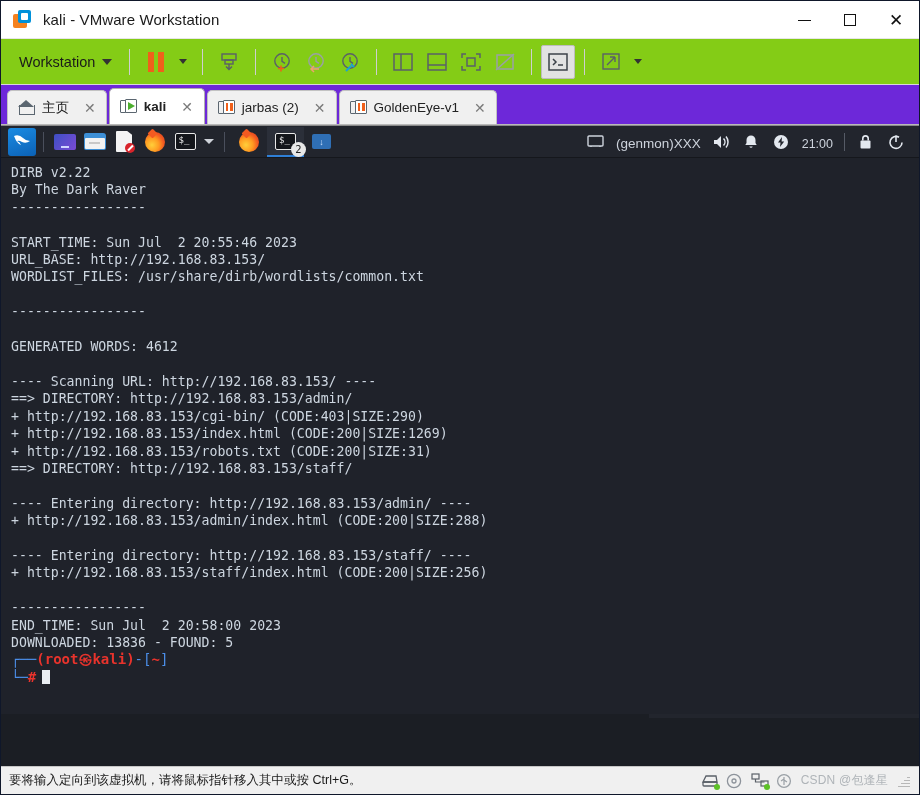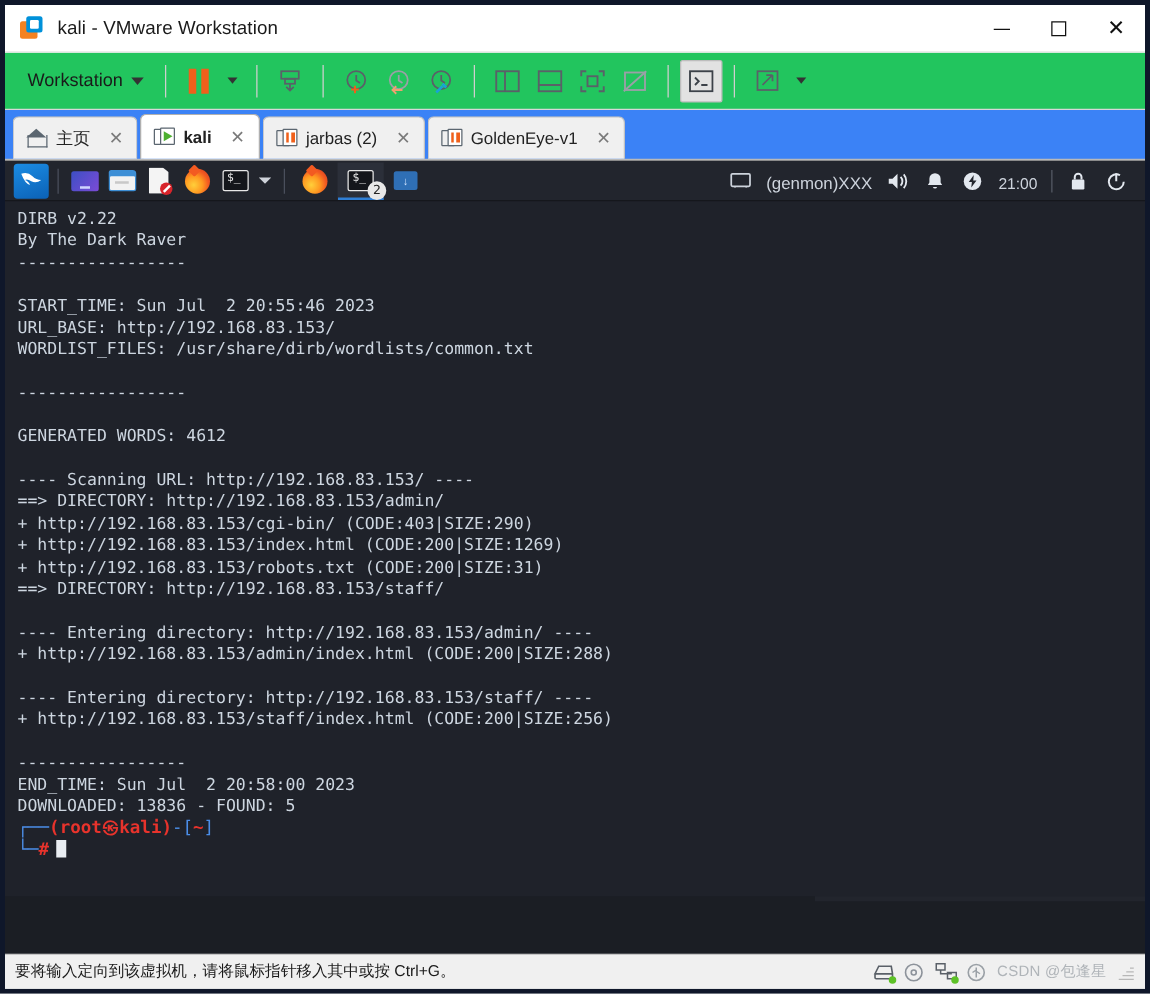--- a/index.html
+++ b/index.html
@@ -6,21 +6,21 @@
   html, body {
     width: 920px; height: 795px;
     font-family: "Liberation Sans", sans-serif;
     overflow: hidden;
     background: #ffffff;
   }
   #app {
     width: 920px; height: 795px;
     position: relative;
     display: flex; flex-direction: column;
-    border: 4px solid #0f172a;
+    border: 1px solid #0f172a;
     background: #f0f0f0;
   }
 
   
   .titlebar {
     height: 38px; min-height: 38px;
     background: #ffffff;
     display: flex; align-items: center;
     border-bottom: 1px solid #e6e6e6;
     position: relative;
@@ -45,21 +45,21 @@
   .winbtn {
     width: 46px; height: 38px; display: flex; align-items: center; justify-content: center;
     color: #111; font-size: 14px;
   }
   .winbtn .min { width: 13px; height: 1px; background: #111; display: block; }
   .winbtn .max { width: 12px; height: 12px; border: 1.3px solid #111; display: block; }
   .winbtn .cls { font-size: 17px; line-height: 1; font-family: "DejaVu Sans", sans-serif; }
 
   
   .toolbar {
-    height: 46px; min-height: 46px; background: #22c55e;
+    height: 46px; min-height: 46px; background: #84cc16;
     display: flex; align-items: center; gap: 0px;
     border-bottom: 1px solid #d8d8d8;
     padding-left: 10px;
   }
   .ws-menu {
     display: flex; align-items: center; gap: 7px;
     font-size: 14.5px; color: #1a1a1a; padding: 4px 8px; border-radius: 2px;
   }
   .caret { width: 0; height: 0; border-left: 5px solid transparent; border-right: 5px solid transparent; border-top: 6px solid #333; }
   .caret.sm { border-left-width: 4px; border-right-width: 4px; border-top-width: 5px; }
@@ -68,21 +68,21 @@
     width: 34px; height: 34px; display: flex; align-items: center; justify-content: center;
     border-radius: 2px; position: relative;
   }
   .tb-btn.active { background: #e2e2e2; border: 1px solid #bdbdbd; }
   .pause-ic { display: flex; gap: 4px; }
   .pause-ic i { width: 6px; height: 20px; background: #f0601b; display: block; }
   .drop-wrap { display: flex; align-items: center; }
 
   
   .tabbar {
-    height: 40px; min-height: 40px; background: #3b82f6;
+    height: 40px; min-height: 40px; background: #6d28d9;
     display: flex; align-items: flex-end; padding-left: 6px; gap: 2px;
     border-bottom: 1px solid #b9b9b9;
   }
   .tab {
     height: 34px; min-width: 96px; padding: 0 10px;
     background: #f0f0f0; border: 1px solid #c2c2c2; border-bottom: none;
     border-radius: 5px 5px 0 0;
     display: flex; align-items: center; gap: 7px; font-size: 13.5px; color: #222;
   }
   .tab.active { background: #ffffff; border-color: #b0b0b0; height: 36px; font-weight: bold; }

